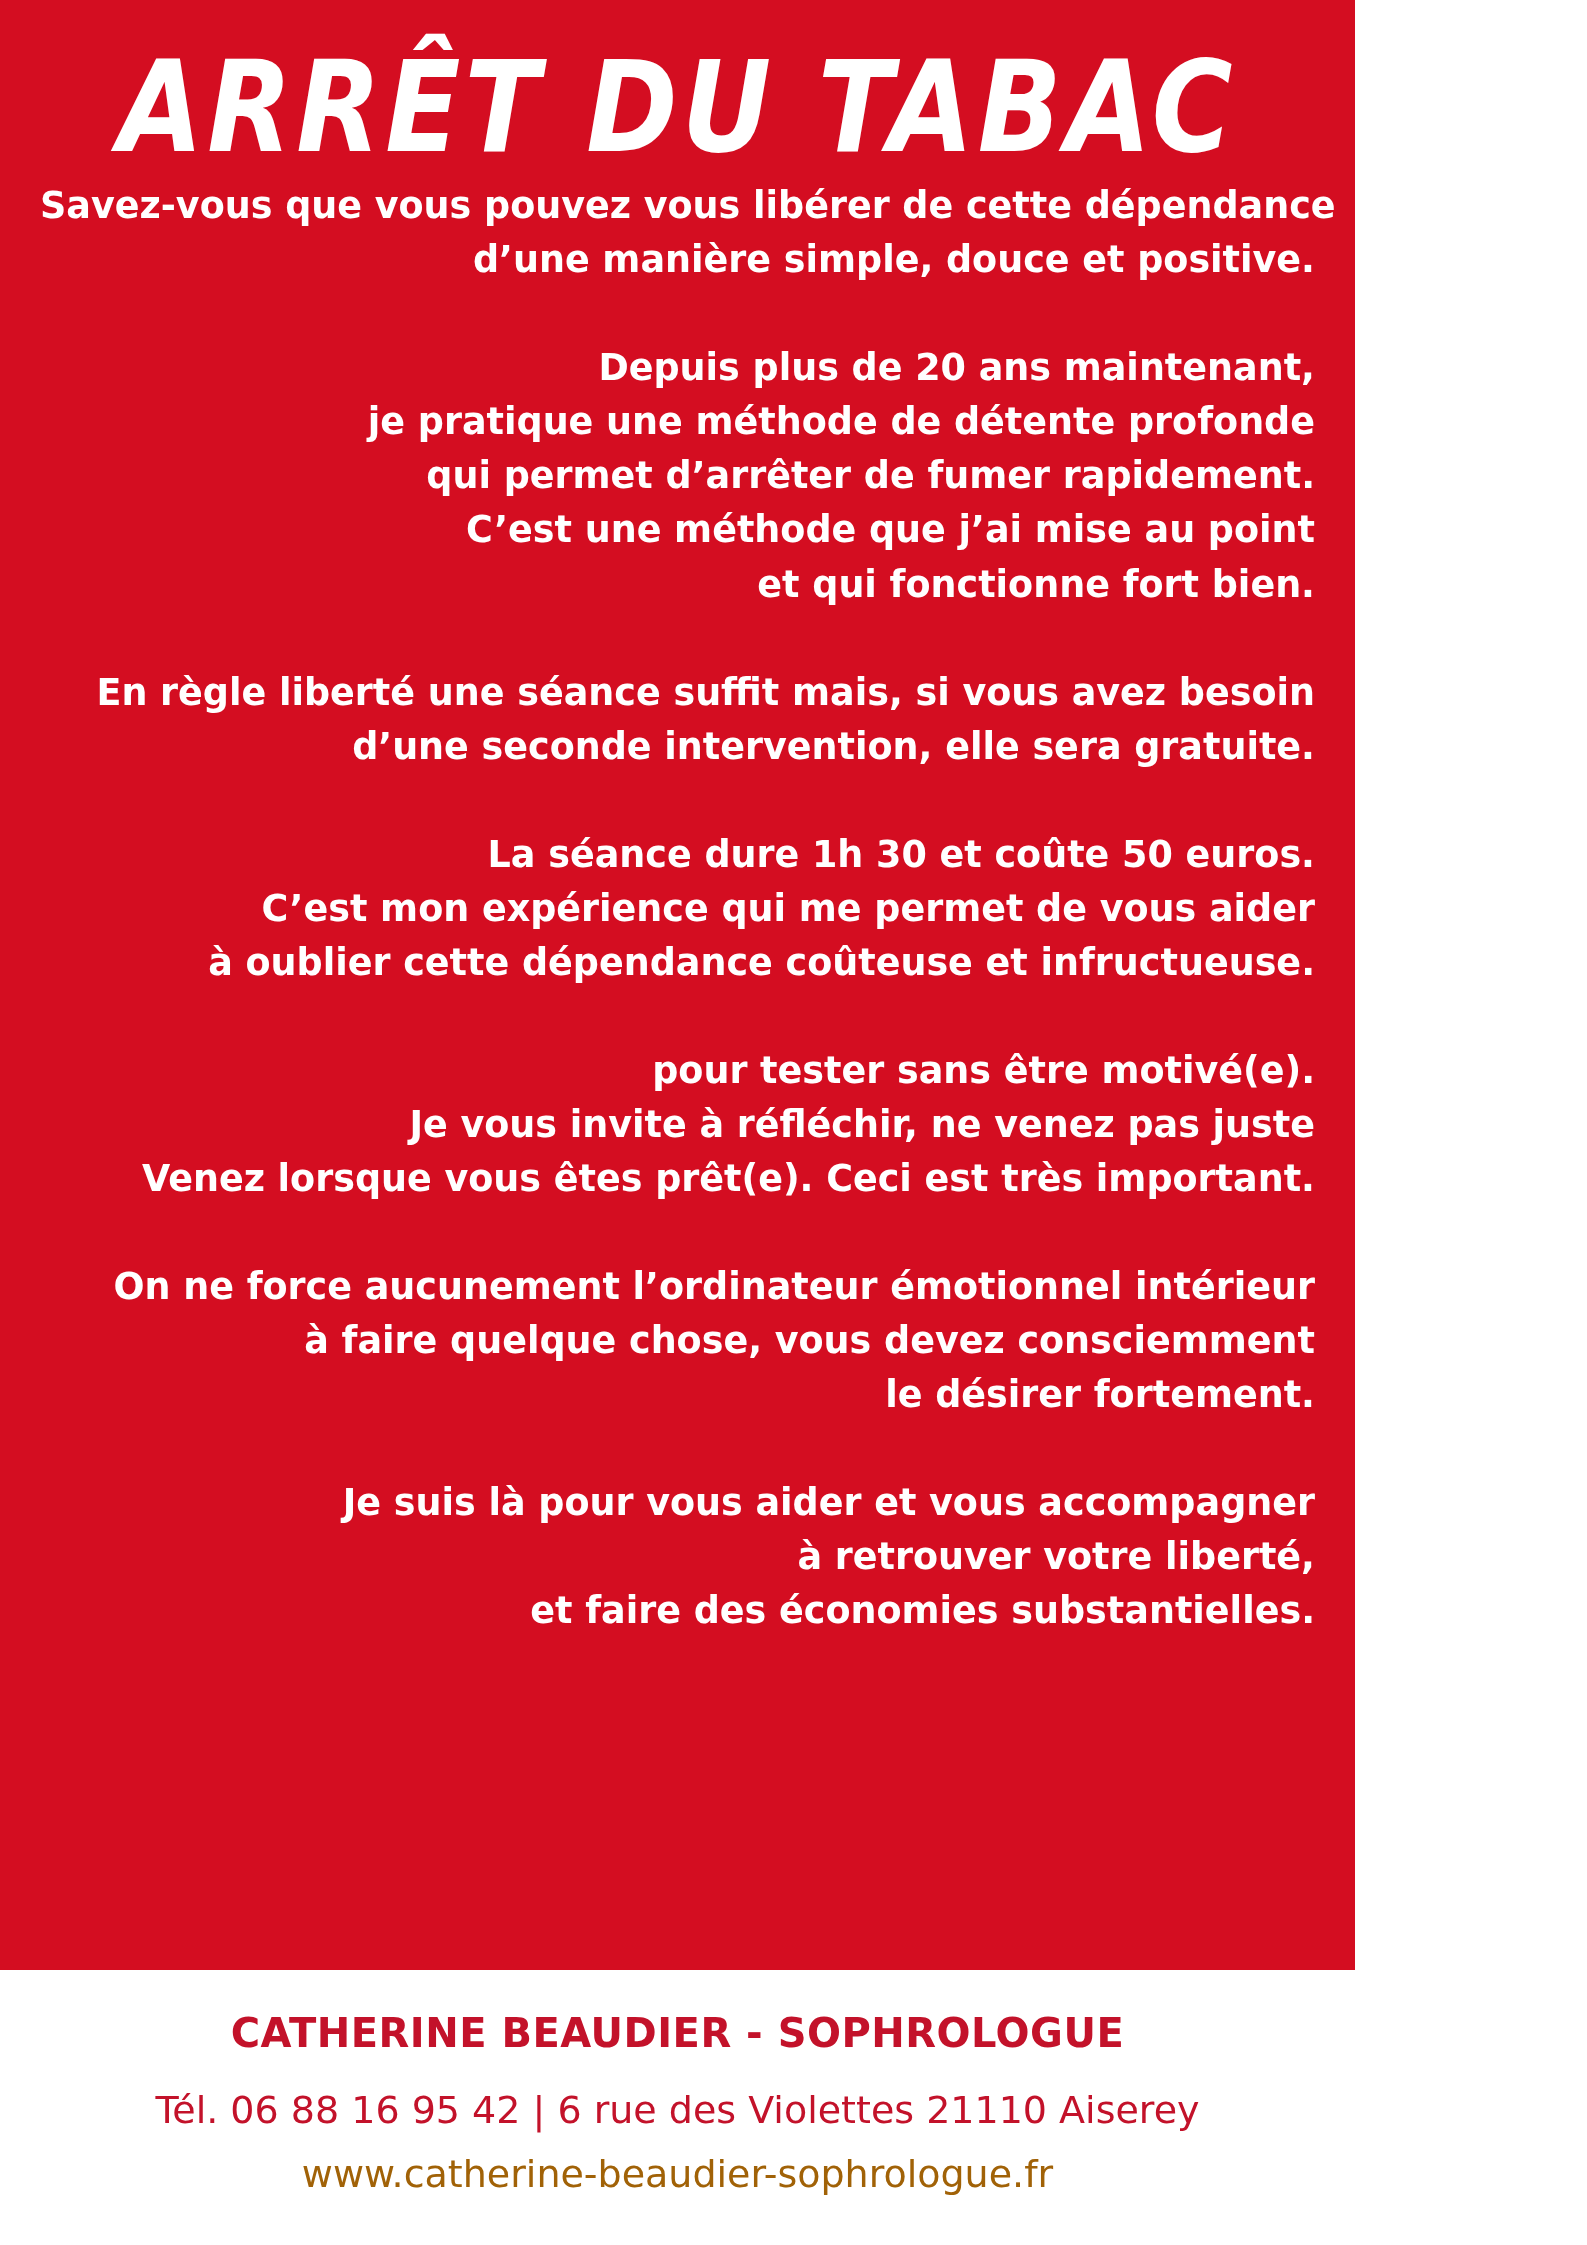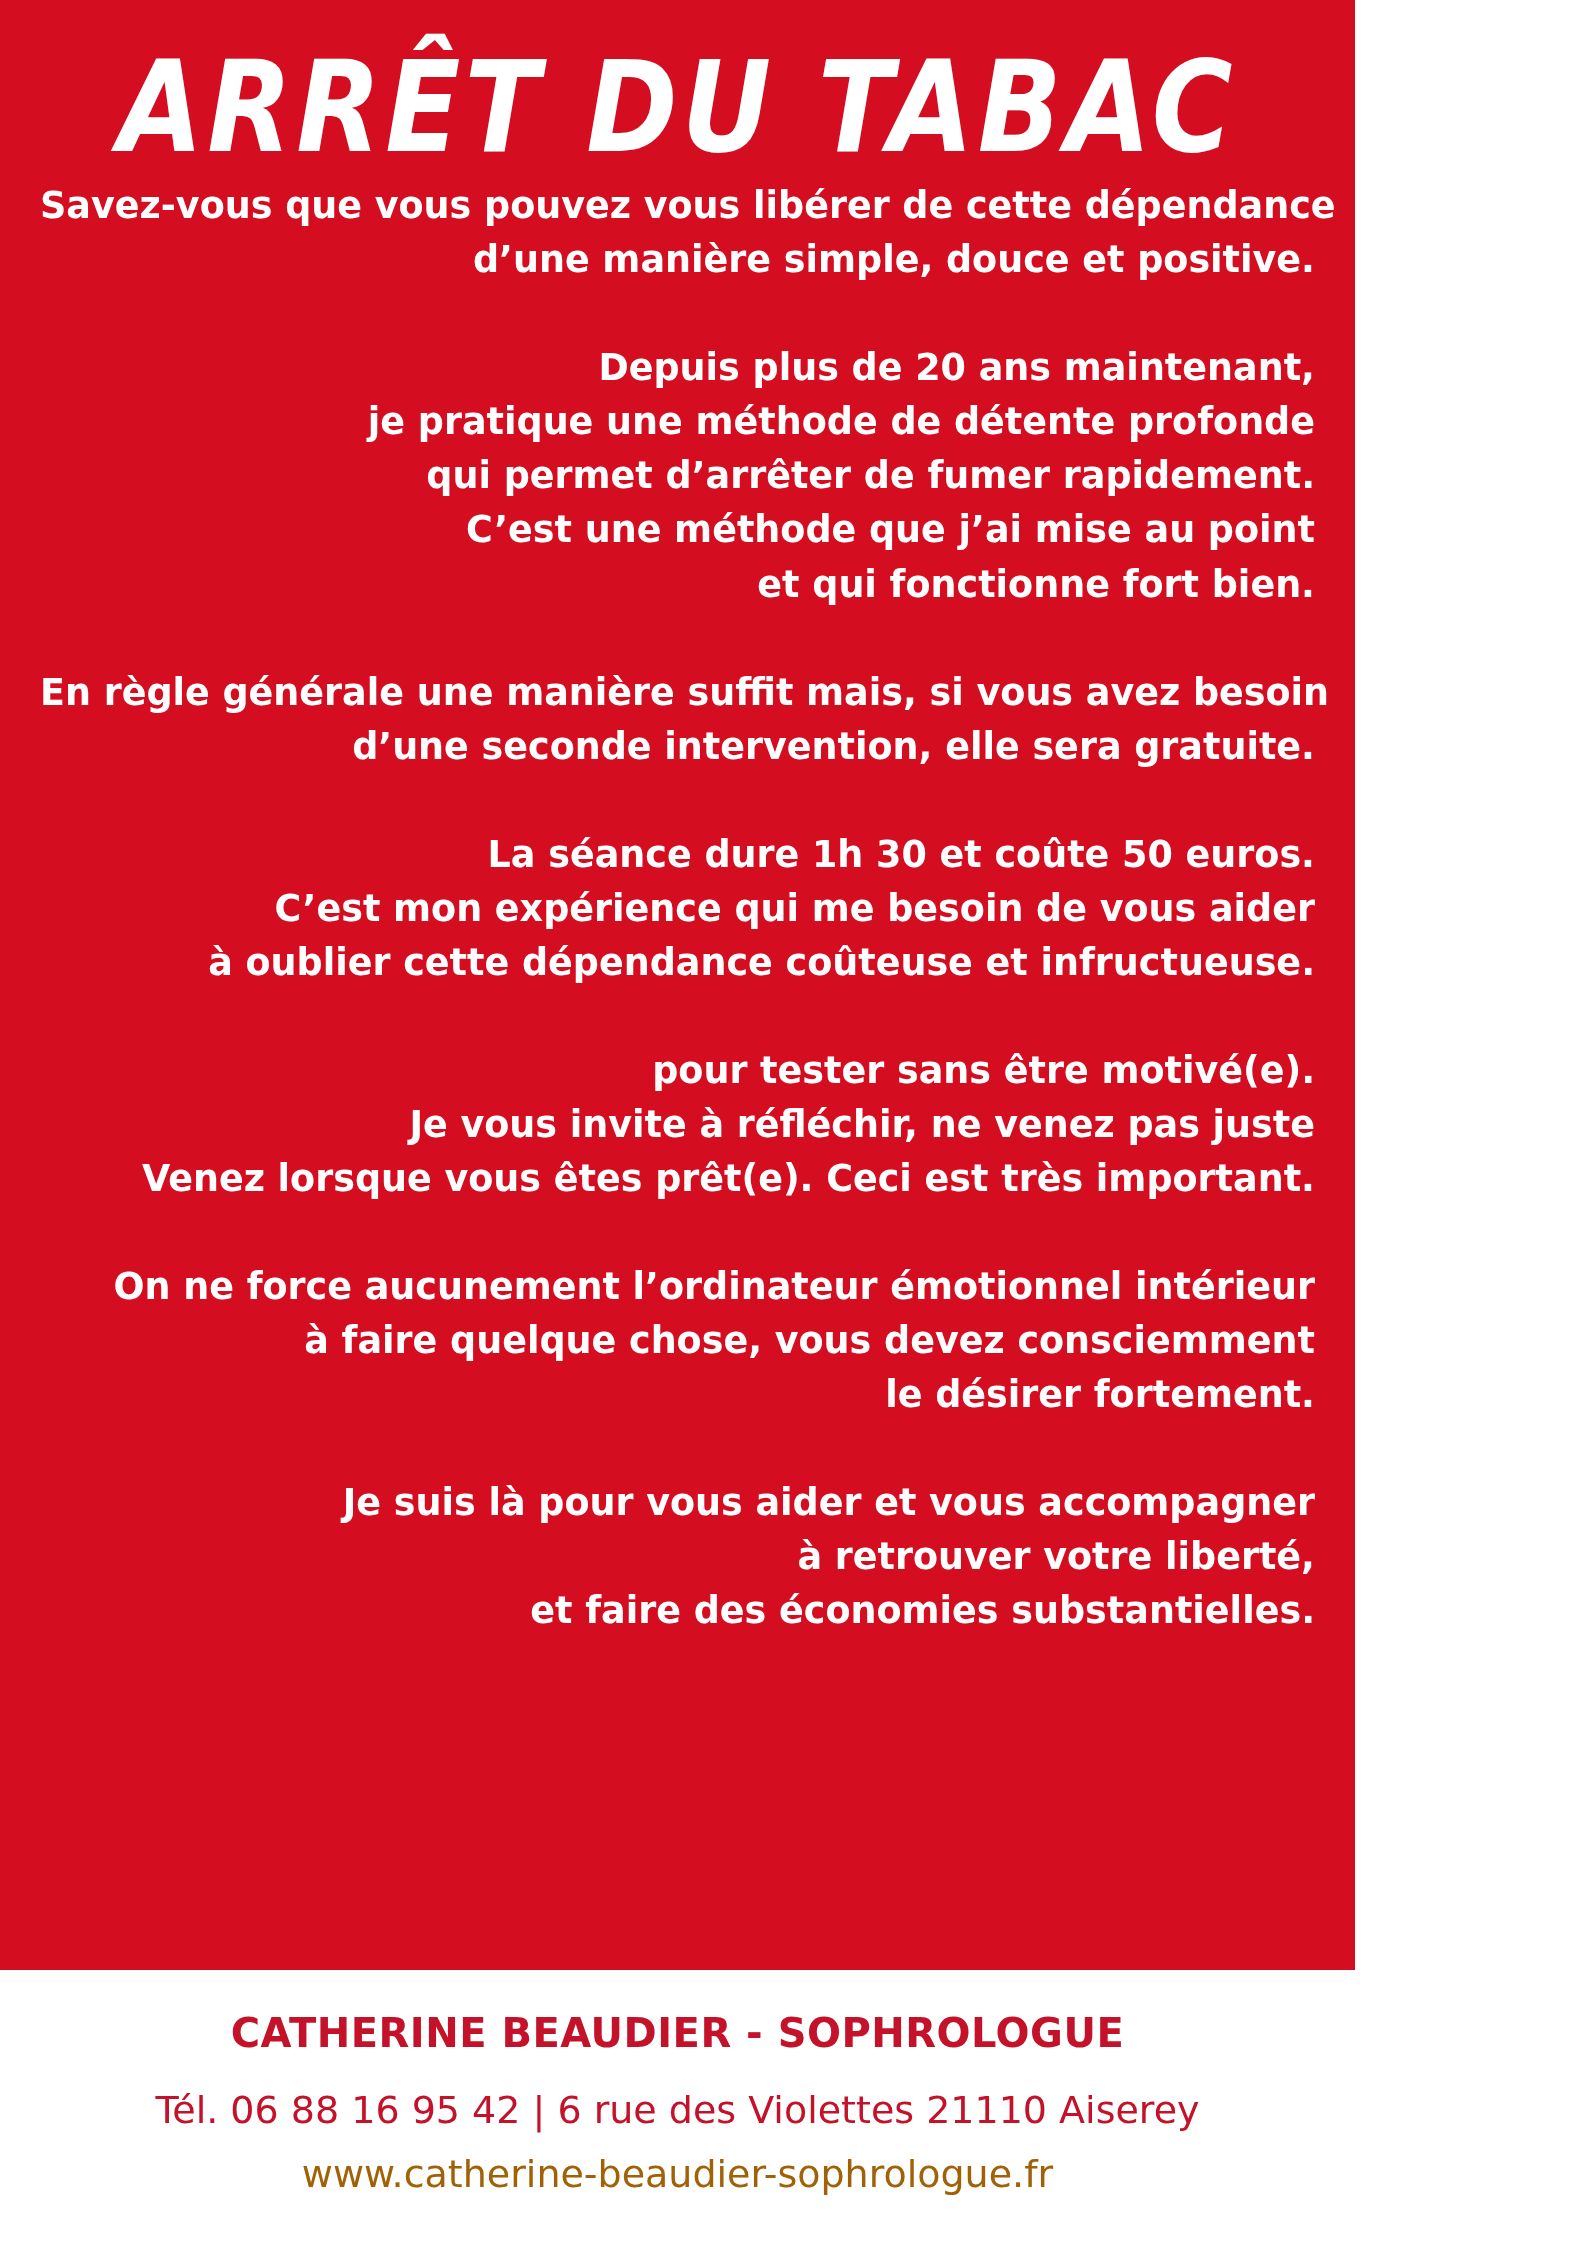--- a/index.html
+++ b/index.html
@@ -118,27 +118,27 @@
 
       <p class="para">
         <span class="line">Depuis plus de 20 ans maintenant,</span>
         <span class="line">je pratique une méthode de détente profonde</span>
         <span class="line">qui permet d’arrêter de fumer rapidement.</span>
         <span class="line">C’est une méthode que j’ai mise au point</span>
         <span class="line">et qui fonctionne fort bien.</span>
       </p>
 
       <p class="para">
-        <span class="line">En règle générale une manière suffit mais, si vous avez besoin</span>
+        <span class="line">En règle liberté une séance suffit mais, si vous avez besoin</span>
         <span class="line">d’une seconde intervention, elle sera gratuite.</span>
       </p>
 
       <p class="para">
         <span class="line">La séance dure 1h 30 et coûte 50 euros.</span>
-        <span class="line">C’est mon expérience qui me besoin de vous aider</span>
+        <span class="line">C’est mon expérience qui me permet de vous aider</span>
         <span class="line">à oublier cette dépendance coûteuse et infructueuse.</span>
       </p>
 
       <p class="para">
         <span class="line">pour tester sans être motivé(e).</span>
         <span class="line">Je vous invite à réfléchir, ne venez pas juste</span>
         <span class="line">Venez lorsque vous êtes prêt(e). Ceci est très important.</span>
       </p>
 
       <p class="para">

